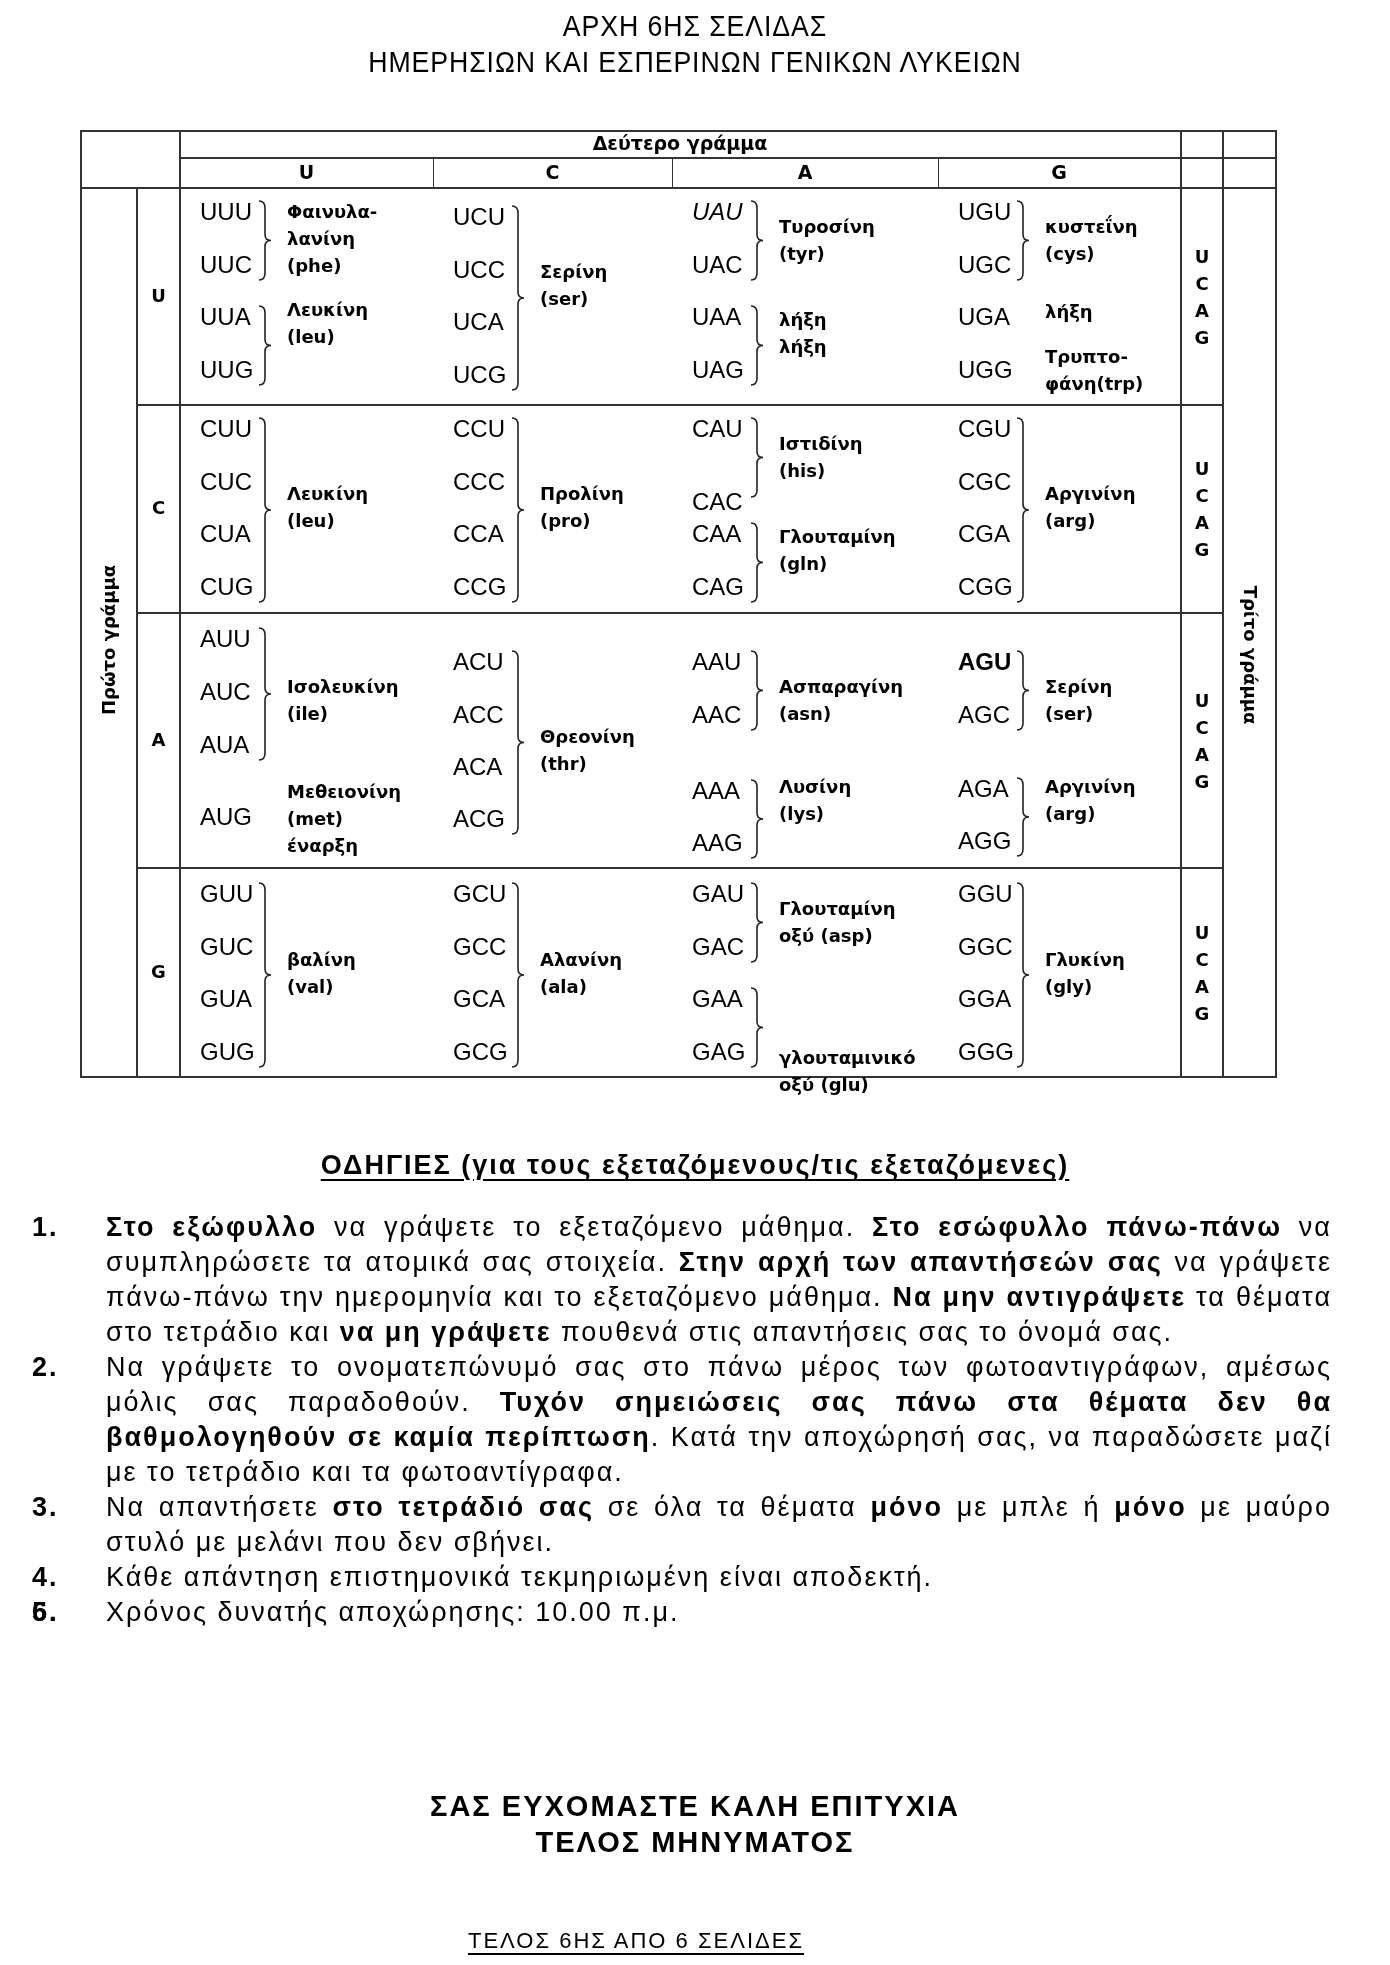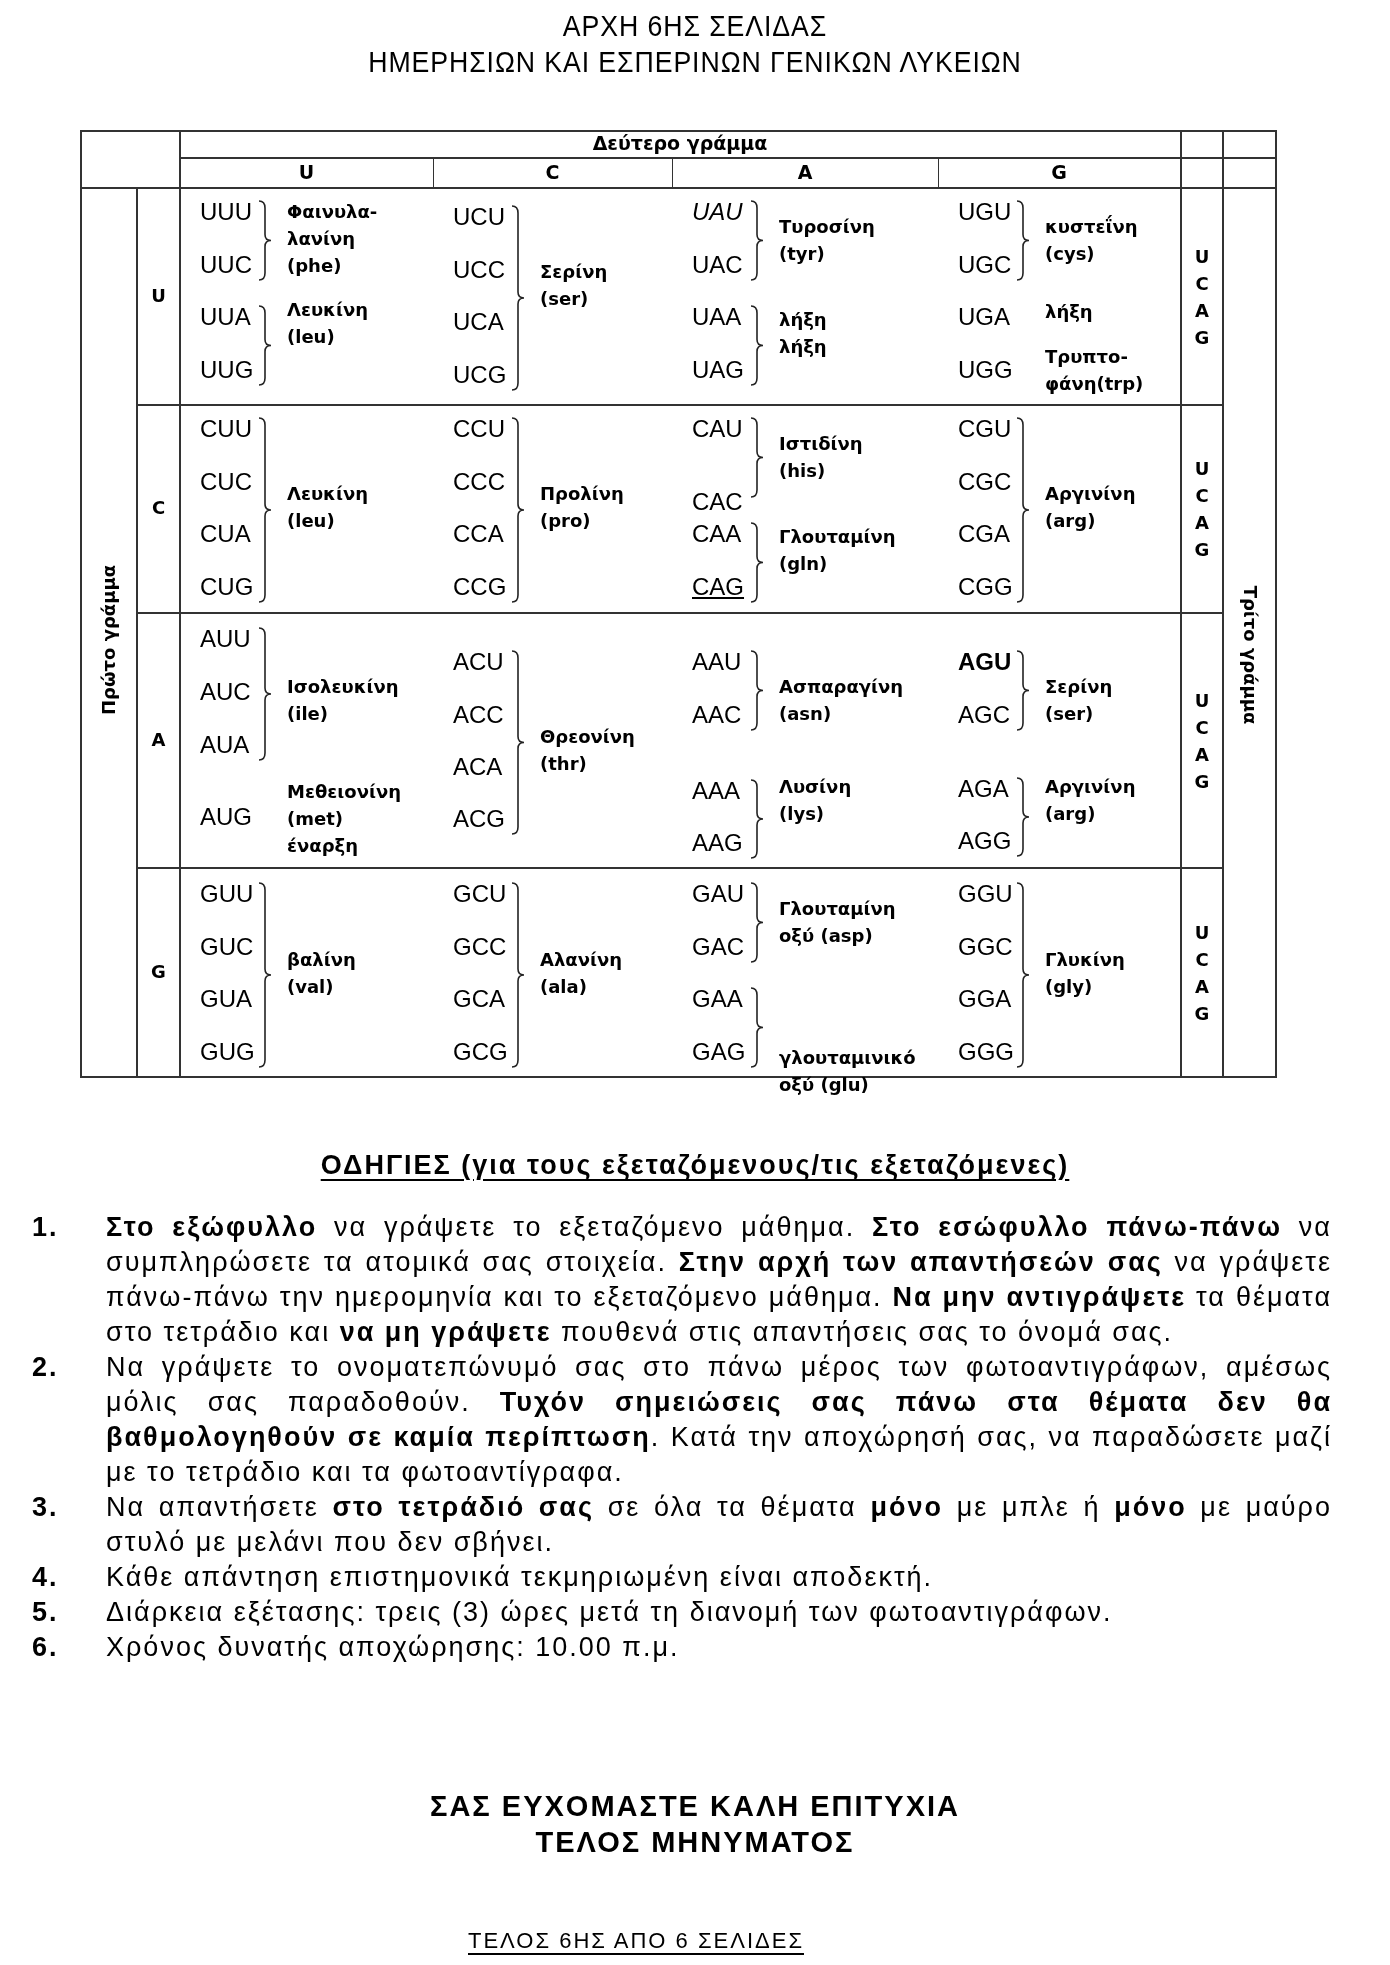--- a/index.html
+++ b/index.html
@@ -131,21 +131,21 @@
       <div class="codon" style="left: 453px; top: 520px;">CCA</div>
       <div class="codon" style="left: 453px; top: 573px;">CCG</div>
       <svg class="brace" width="16" height="186" style="left: 511px; top: 417px;">
         <path d="M1 1 Q7 1 7 8 L7 87 Q7 93 13 93 Q7 93 7 99 L7 178 Q7 185 1 185" fill="none" stroke="#222" stroke-width="1.6"></path>
       </svg>
       <div class="aa" style="left: 540px; top: 480px;">Προλίνη
 (pro)</div>
       <div class="codon" style="left: 692px; top: 415px;">CAU</div>
       <div class="codon" style="left: 692px; top: 488px;">CAC</div>
       <div class="codon" style="left: 692px; top: 520px;">CAA</div>
-      <div class="codon" style="left: 692px; top: 573px; text-decoration: underline;">CAG</div>
+      <div class="codon" style="left: 692px; top: 573px;">CAG</div>
       <svg class="brace" width="16" height="81" style="left: 750px; top: 417px;">
         <path d="M1 1 Q7 1 7 8 L7 34.5 Q7 40.5 13 40.5 Q7 40.5 7 46.5 L7 73 Q7 80 1 80" fill="none" stroke="#222" stroke-width="1.6"></path>
       </svg>
       <svg class="brace" width="16" height="81" style="left: 750px; top: 522px;">
         <path d="M1 1 Q7 1 7 8 L7 34.5 Q7 40.5 13 40.5 Q7 40.5 7 46.5 L7 73 Q7 80 1 80" fill="none" stroke="#222" stroke-width="1.6"></path>
       </svg>
       <div class="aa" style="left: 779px; top: 430px;">Ιστιδίνη
 (his)</div>
       <div class="aa" style="left: 779px; top: 523px;">Γλουταμίνη
 (gln)</div>
@@ -262,20 +262,20 @@
 (gly)</div>
     </div>
 </div>
 
 <div class="instr-title"><span>ΟΔΗΓΙΕΣ (για τους εξεταζόμενους/τις εξεταζόμενες)</span></div>
 <div class="list" id="instr-list">
     <div class="item"><span class="num">1.</span><b>Στο εξώφυλλο</b><span> να γράψετε το εξεταζόμενο μάθημα. </span><b>Στο εσώφυλλο πάνω-πάνω</b><span> να συμπληρώσετε τα ατομικά σας στοιχεία. </span><b>Στην αρχή των απαντήσεών σας</b><span> να γράψετε πάνω-πάνω την ημερομηνία και το εξεταζόμενο μάθημα. </span><b>Να μην αντιγράψετε</b><span> τα θέματα στο τετράδιο και </span><b>να μη γράψετε</b><span> πουθενά στις απαντήσεις σας το όνομά σας.</span></div>
     <div class="item"><span class="num">2.</span><span>Να γράψετε το ονοματεπώνυμό σας στο πάνω μέρος των φωτοαντιγράφων, αμέσως μόλις σας παραδοθούν. </span><b>Τυχόν σημειώσεις σας πάνω στα θέματα δεν θα βαθμολογηθούν σε καμία περίπτωση</b><span>. Κατά την αποχώρησή σας, να παραδώσετε μαζί με το τετράδιο και τα φωτοαντίγραφα.</span></div>
     <div class="item"><span class="num">3.</span><span>Να απαντήσετε </span><b>στο τετράδιό σας</b><span> σε όλα τα θέματα </span><b>μόνο</b><span> με μπλε ή </span><b>μόνο</b><span> με μαύρο στυλό με μελάνι που δεν σβήνει.</span></div>
     <div class="item"><span class="num">4.</span><span>Κάθε απάντηση επιστημονικά τεκμηριωμένη είναι αποδεκτή.</span></div>
-    <div class="item"><span class="num">5.</span><span>Διάρκεια εξέτασης: τρεις (3) ώρες μετά τη διανομή των φωτοαντιγράφων.</span></div>
+    <div class="item"><span class="num">5.</span></div>
     <div class="item"><span class="num">6.</span><span>Χρόνος δυνατής αποχώρησης: 10.00 π.μ.</span></div>
   </div>
 
 <div class="footer" style="top:1790px;">ΣΑΣ ΕΥΧΟΜΑΣΤΕ ΚΑΛΗ ΕΠΙΤΥΧΙΑ</div>
 <div class="footer" style="top:1826px;">ΤΕΛΟΣ ΜΗΝΥΜΑΤΟΣ</div>
 
 <div class="pagefoot"><span>ΤΕΛΟΣ 6ΗΣ ΑΠΟ 6 ΣΕΛΙΔΕΣ</span></div>
 
 </body></html>

